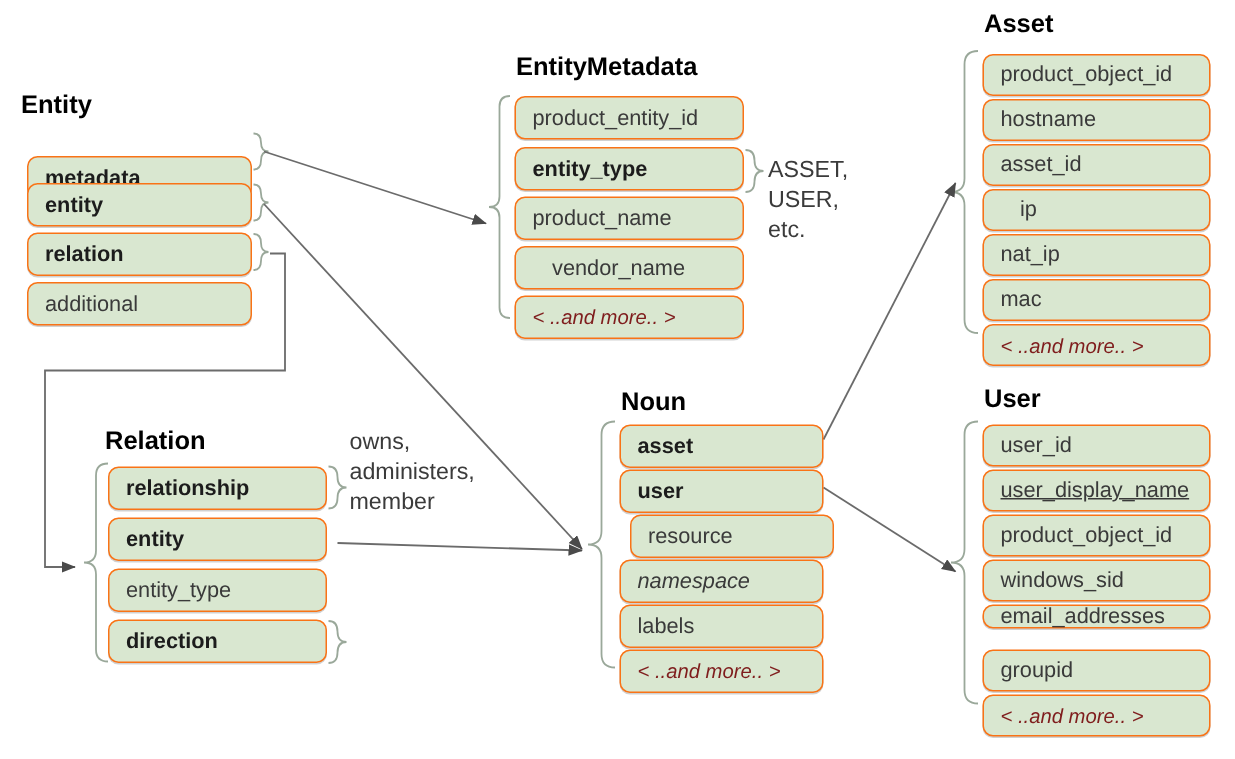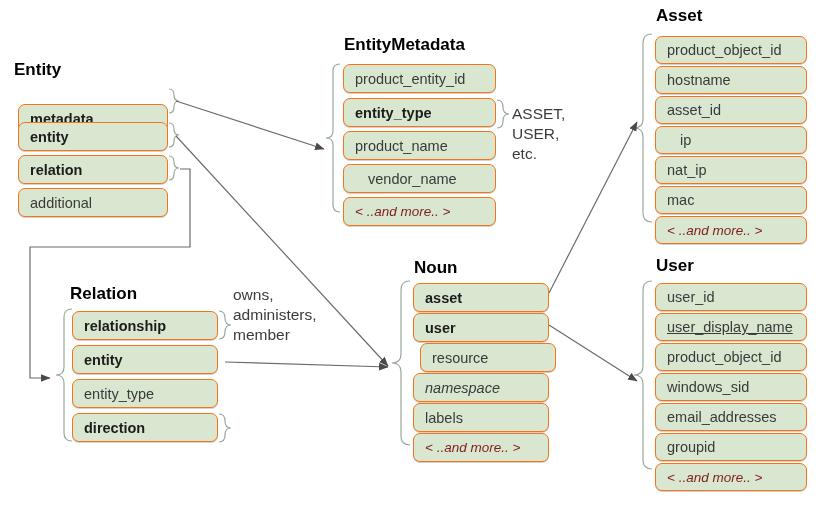--- a/index.html
+++ b/index.html
@@ -135,19 +135,19 @@
     </div>
   </div>
 
   <div class="group">
     <div class="group-title" style="left:656px;top:256px;">User</div>
     <div class="rows">
       <div class="row" style="left:655px;top:283px;width:152px;height:28px;text-align:right;">user_id</div>
       <div class="row" style="left:655px;top:313px;width:152px;height:28px;text-decoration:underline;">user_display_name</div>
       <div class="row" style="left:655px;top:343px;width:152px;height:28px;">product_object_id</div>
       <div class="row" style="left:655px;top:373px;width:152px;height:28px;">windows_sid</div>
-      <div class="row" style="left:655px;top:403px;width:152px;height:28px;">email_addresses</div>
+      <div class="row" style="left:655px;top:403px;width:152px;height:16px;">email_addresses</div>
       <div class="row" style="left:655px;top:433px;width:152px;height:28px;">groupid</div>
       <div class="row more" style="left:655px;top:463px;width:152px;height:28px;">&lt; ..and more.. &gt;</div>
     </div>
   </div>
 
 </div>
 
 </body></html>

